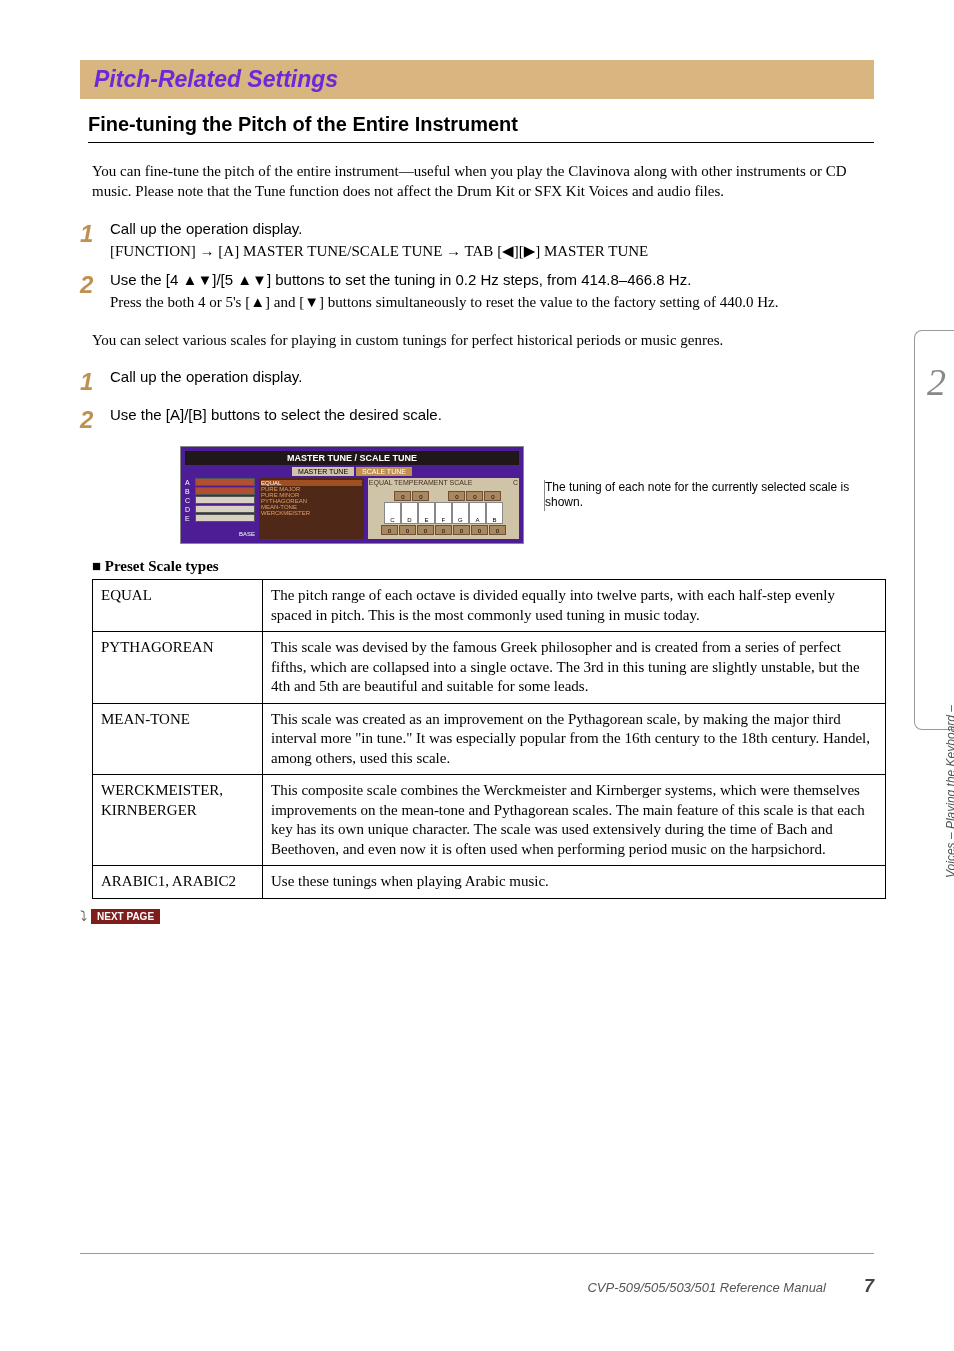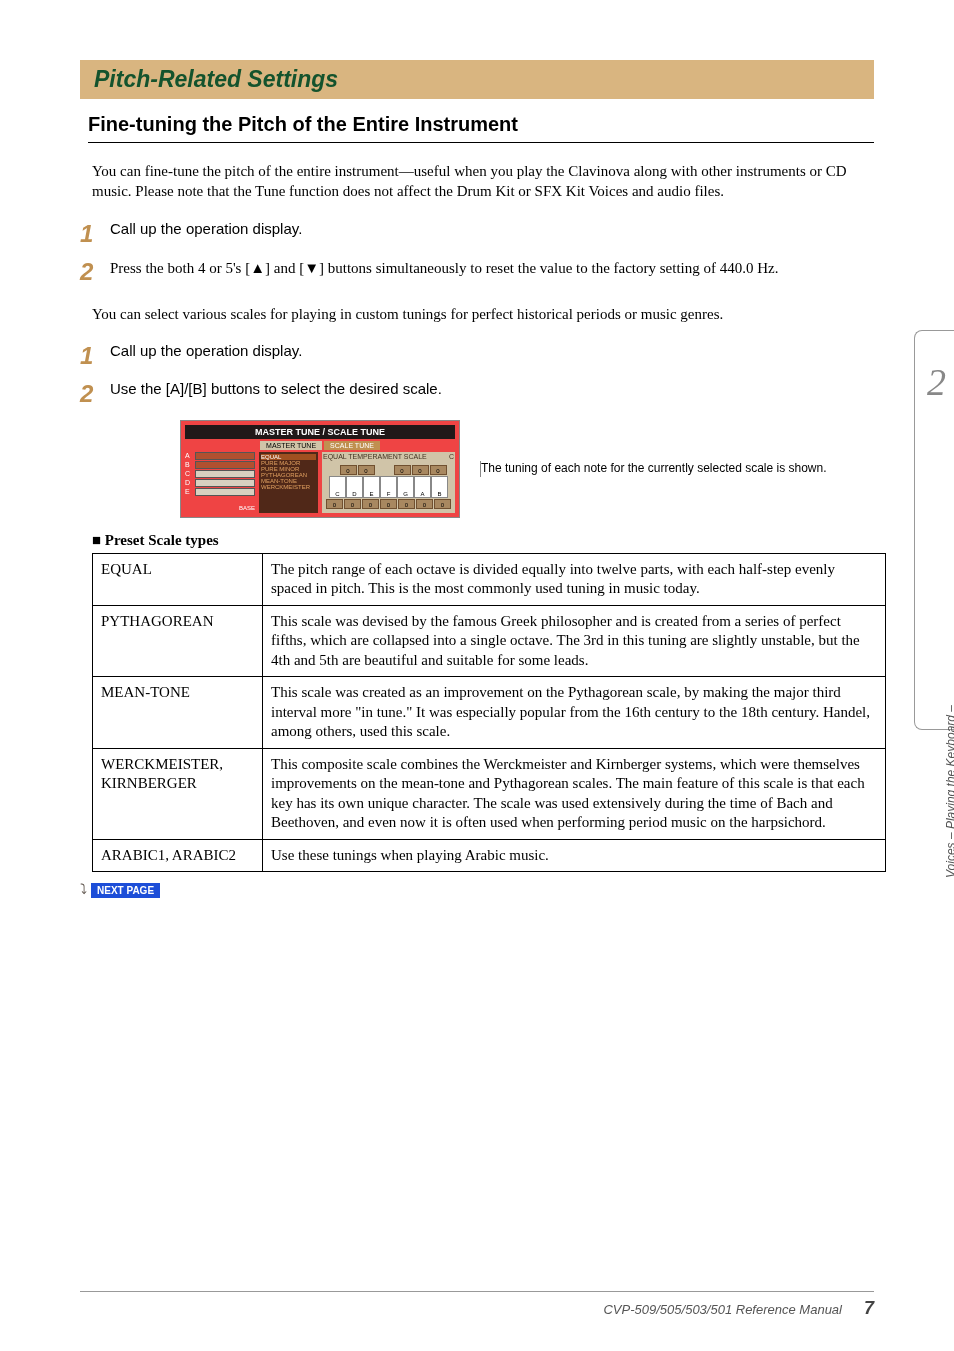--- a/index.html
+++ b/index.html
@@ -15,21 +15,21 @@
   .section-header {
     background: #d9b580;
     padding: 6px 14px;
     margin-bottom: 14px;
   }
   .section-header span {
     font-family: Arial, Helvetica, sans-serif;
     font-style: italic;
     font-weight: bold;
     font-size: 23px;
-    color: #14532d;
+    color: #6d28d9;
   }
   h2.subsection {
     font-family: Arial, Helvetica, sans-serif;
     font-weight: bold;
     font-size: 20px;
     margin: 14px 0 0 8px;
     padding-bottom: 6px;
     border-bottom: 1px solid #000;
   }
   .body-text {
@@ -56,23 +56,23 @@
   }
   .step-text { font-size: 15px; line-height: 1.35; }
   .figure-row {
     display: flex;
     align-items: center;
     margin: 12px 0 12px 100px;
     gap: 20px;
   }
   .figure-box {
     border: 1px solid #888;
-    width: 280px;
+    width: 344px;
     padding: 4px;
-    background: #ef4444;
+    background: #4c1d95;
     position: relative;
   }
   .fig-title-bar {
     background: #201818;
     color: #fff;
     text-align: center;
     font-family: Arial, sans-serif;
     font-weight: bold;
     font-size: 9px;
     padding: 2px;
@@ -173,21 +173,21 @@
     vertical-align: top;
     line-height: 1.3;
   }
   table.scale-table td:first-child { width: 170px; }
   .next-page-row { display: flex; align-items: center; gap: 4px; margin-top: 6px; }
   .next-page-icon {
     font-size: 14px;
     color: #5a5048;
   }
   .next-page-box {
-    background: #1d4ed8;
+    background: #7f1d1d;
     color: #fff;
     font-family: Arial, sans-serif;
     font-size: 10px;
     font-weight: bold;
     padding: 2px 6px;
   }
   .sidebar-tab {
     position: absolute;
     right: 0;
     top: 330px;
@@ -216,29 +216,29 @@
     transform: rotate(-90deg);
     transform-origin: right top;
     font-family: Arial, sans-serif;
     font-style: italic;
     font-size: 12px;
     color: #555;
     white-space: nowrap;
   }
   .footer {
     position: absolute;
-    bottom: 32px;
+    bottom: 54px;
     left: 80px;
     right: 80px;
     border-top: 1px solid #999;
-    padding-top: 6px;
+    padding-top: 22px;
     display: flex;
     justify-content: flex-end;
     align-items: baseline;
-    gap: 22px;
+    gap: 38px;
     font-family: Arial, sans-serif;
     font-style: italic;
     font-size: 13px;
     color: #555;
   }
   .page-num { font-weight: bold; font-size: 18px; color: #444; font-style: italic; }
 </style>
 </head>
 <body>
 
@@ -251,26 +251,28 @@
     <span>Pitch-Related Settings</span>
   </div>
 
   <h2 class="subsection">Fine-tuning the Pitch of the Entire Instrument</h2>
   <p class="body-text">You can fine-tune the pitch of the entire instrument—useful when you play the Clavinova along with other instruments or CD music. Please note that the Tune function does not affect the Drum Kit or SFX Kit Voices and audio files.</p>
 
   <div class="step">
     <div class="step-num">1</div>
     <div class="step-body">
       <div class="step-title">Call up the operation display.</div>
+      <div class="step-text">[FUNCTION] → [A] MASTER TUNE/SCALE TUNE → TAB [◀][▶] MASTER TUNE</div>
     </div>
   </div>
 
   <div class="step">
     <div class="step-num">2</div>
     <div class="step-body">
+      <div class="step-title">Use the [4 ▲▼]/[5 ▲▼] buttons to set the tuning in 0.2 Hz steps, from 414.8–466.8 Hz.</div>
       <div class="step-text">Press the both 4 or 5's [▲] and [▼] buttons simultaneously to reset the value to the factory setting of 440.0 Hz.</div>
     </div>
   </div>
 
   <p class="body-text">You can select various scales for playing in custom tunings for perfect historical periods or music genres.</p>
 
   <div class="step">
     <div class="step-num">1</div>
     <div class="step-body">
       <div class="step-title">Call up the operation display.</div>

